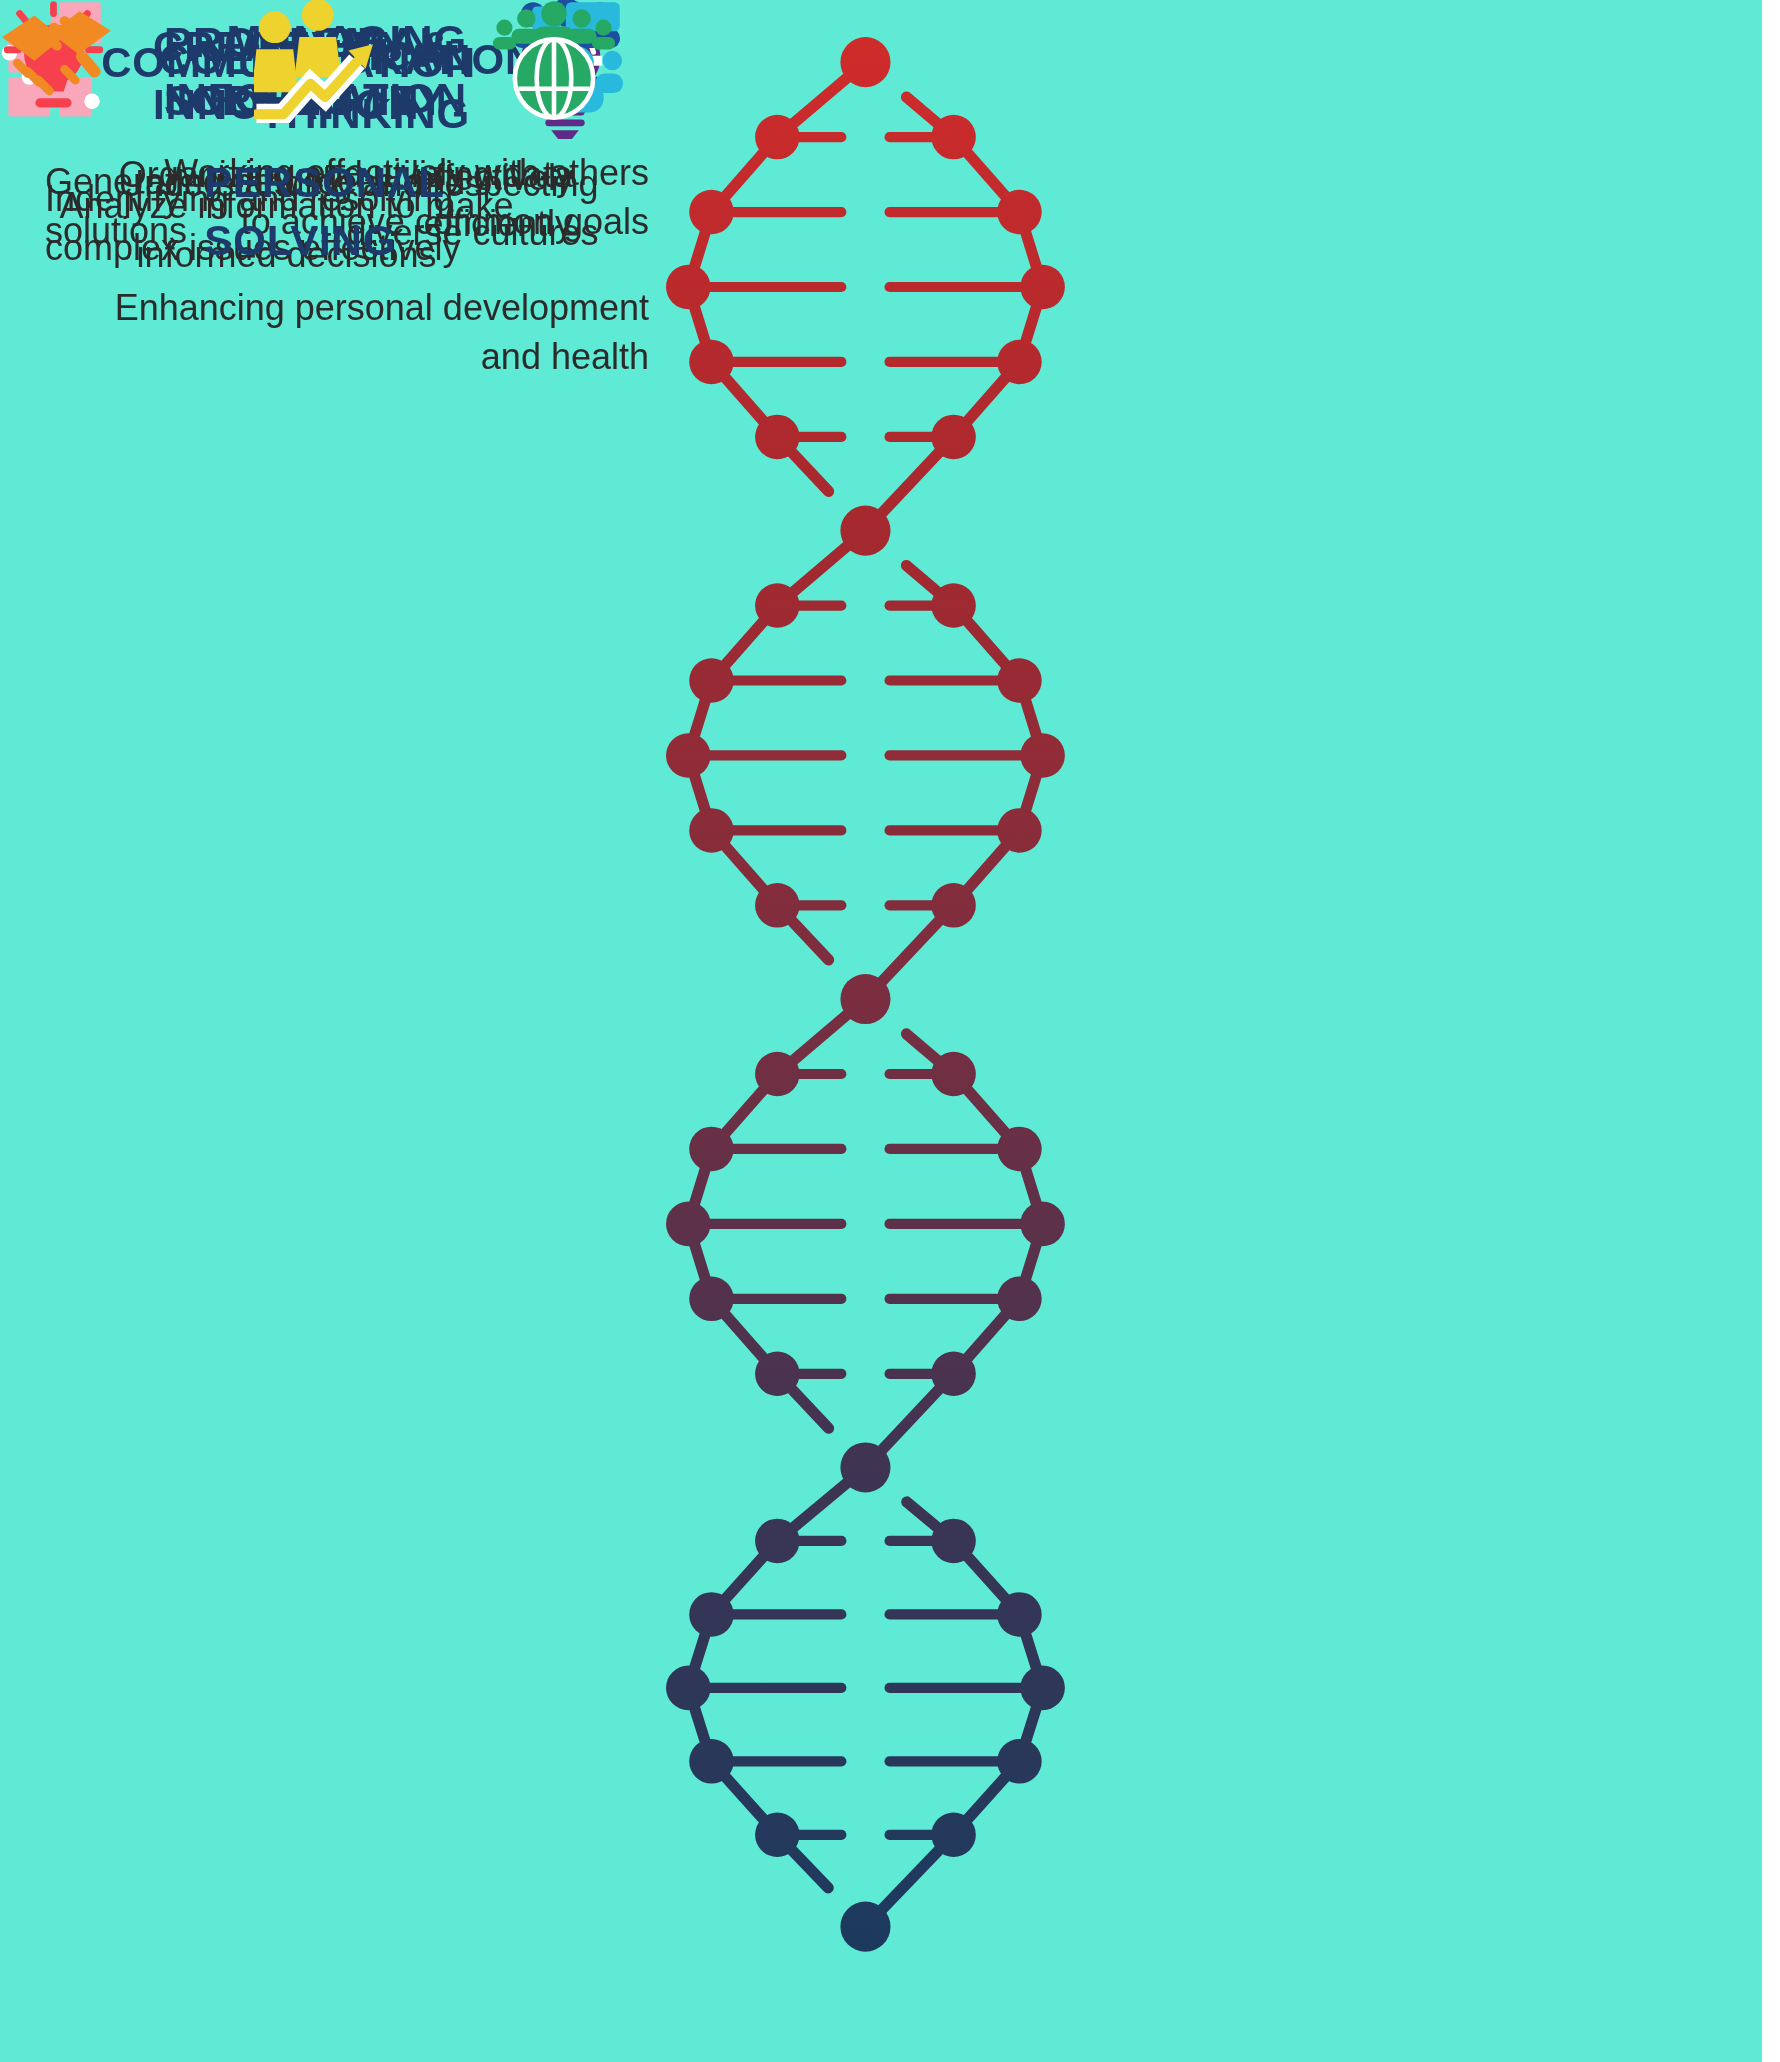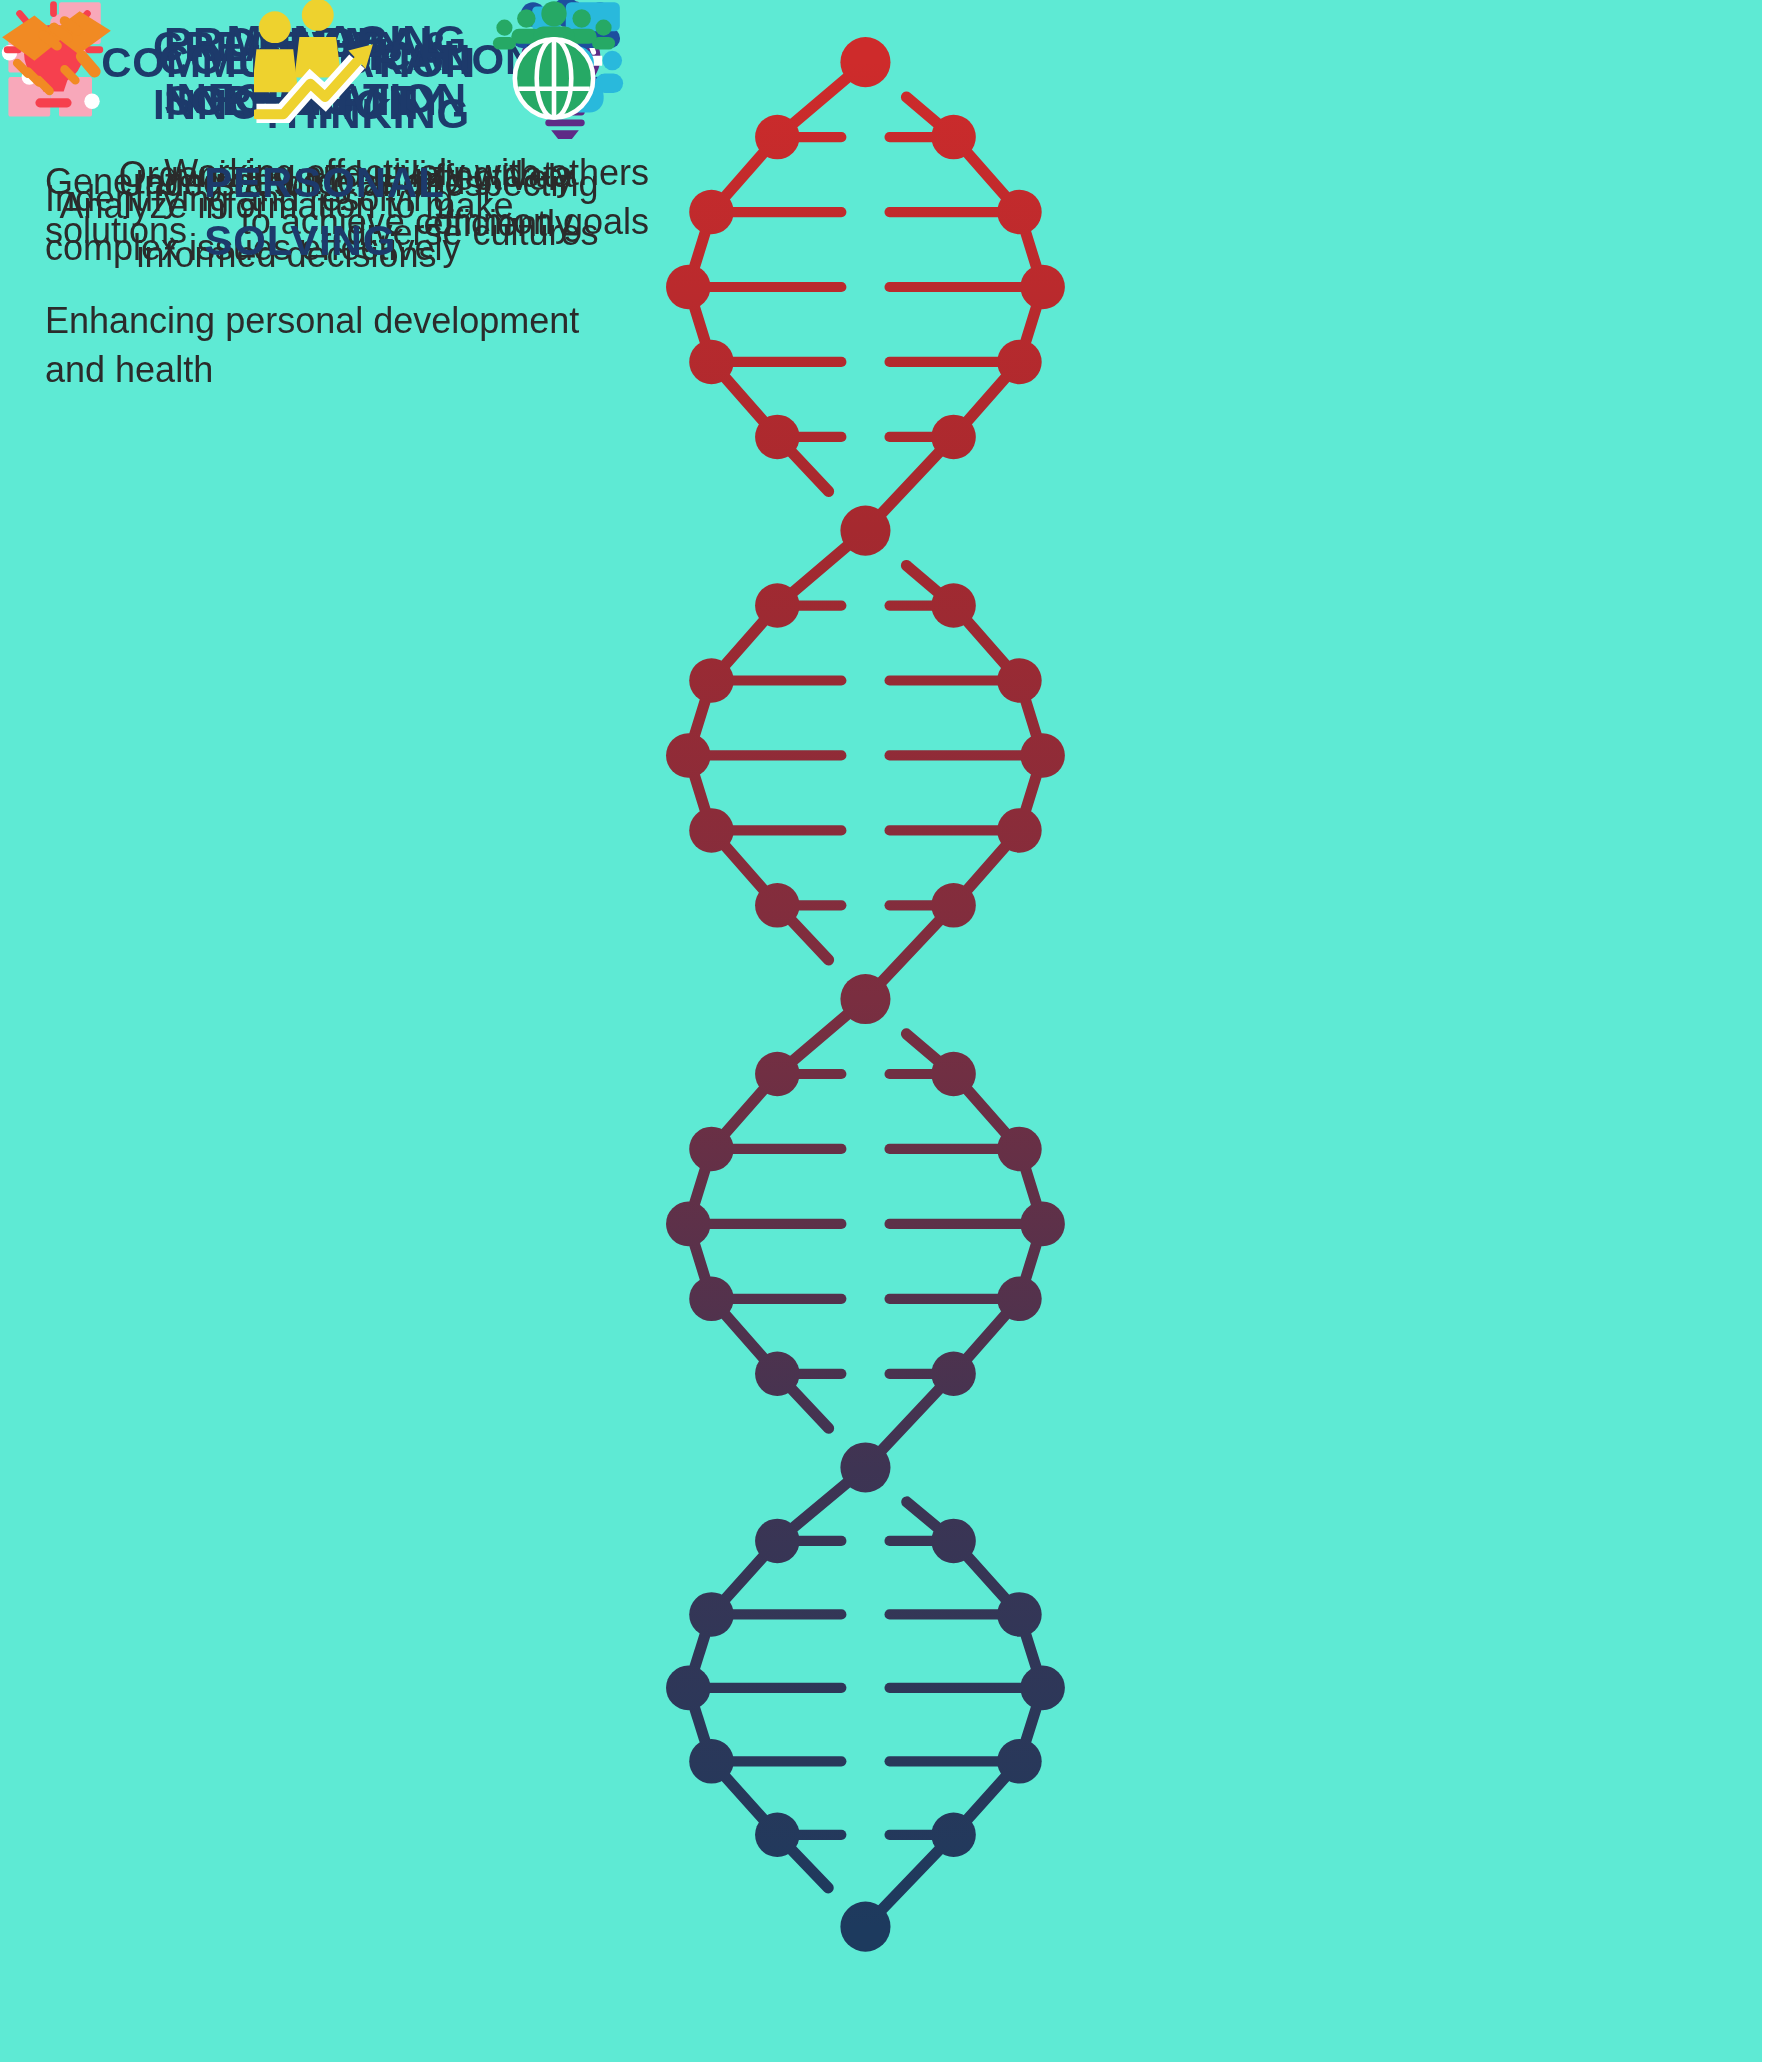--- a/index.html
+++ b/index.html
@@ -19,21 +19,21 @@
   .skill.right .desc{margin-left:45px;text-align:left;}
   .icon{flex:0 0 auto;}
   
   #l1{left:0;top:236;width:617px;}  #l1 .desc{margin-top:34px;margin-right:44px;text-align:center;}
   #l2{left:0;top:782;width:623px;}  #l2 .desc{margin-top:34px;margin-right:50px;}
   #l3{left:0;top:1266;width:632px;} #l3 .desc{margin-top:35px;margin-right:58px;}
   #l4{left:0;top:1740;width:594px;padding-left:25px;} #l4 .desc{margin-top:39px;margin-right:20.4px;}
   #r1{left:1233;top:245;width:649px;}  #r1 .desc{margin-top:54px;}
   #r2{left:1233;top:775;width:649px;}  #r2 .desc{margin-top:28px;}
   #r3{left:1233;top:1269;width:649px;} #r3 .desc{margin-top:36px;text-align:right;}
-  #r4{left:1233;top:1738;width:649px;} #r4 .trow{gap:20.4px;flex-direction:column;} #r4 .desc{margin-top:38px;}
+  #r4{left:1233;top:1738;width:649px;} #r4 .trow{gap:20.4px;flex-direction:column;} #r4 .desc{margin-top:25px;text-align:right;}
 </style>
 </head>
 <body>
 
 <div class="canvas">
 
   <svg id="dna" width="1781" height="2063" viewBox="0 0 1920 2224" aria-hidden="true">
     <defs>
       <linearGradient id="hg" gradientUnits="userSpaceOnUse" x1="933" y1="40" x2="933" y2="2100">
           <stop offset="0.013" stop-color="#ce2b2b"></stop>

